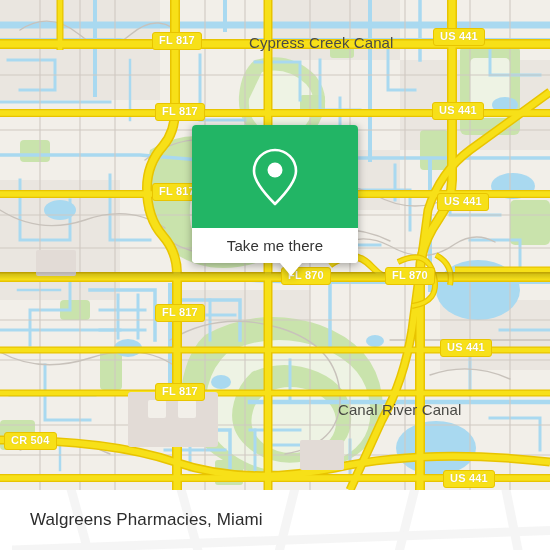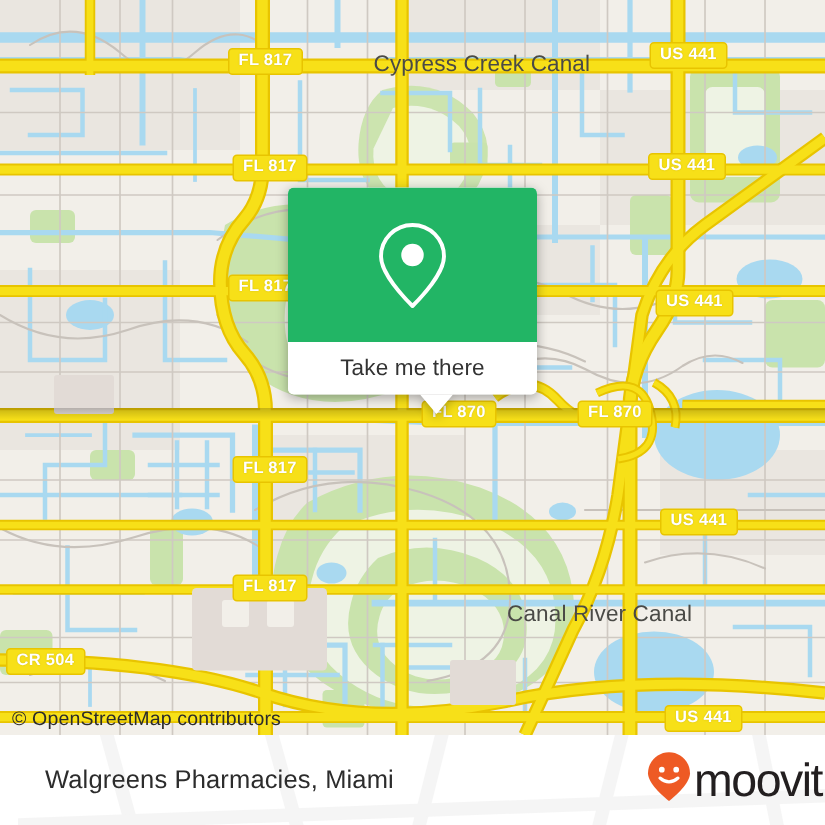--- a/index.html
+++ b/index.html
@@ -350,21 +350,20 @@
     <div class="shield" style="left:385px;top:267px;">FL 870</div>
     <div class="shield" style="left:155px;top:304px;">FL 817</div>
     <div class="shield" style="left:440px;top:339px;">US 441</div>
     <div class="shield" style="left:155px;top:383px;">FL 817</div>
     <div class="shield" style="left:4px;top:432px;">CR 504</div>
     <div class="shield" style="left:443px;top:470px;">US 441</div>
 
     <div class="water-label" style="left:249px;top:34px;">Cypress Creek Canal</div>
     <div class="water-label" style="left:338px;top:401px;">Canal River Canal</div>
 
-    <div id="attribution">© OpenStreetMap contributors</div>
 
     <div id="popup">
       <div id="popup-tail"></div>
       <div id="popup-body">
         <div id="popup-green">
           <span>
             <svg width="50" height="62" viewBox="0 0 50 62" fill="none">
               <path d="M25 4 C13.4 4 4 13.4 4 25 C4 36 19 52 25 58 C31 52 46 36 46 25 C46 13.4 36.6 4 25 4 Z" stroke="#ffffff" stroke-width="2.6" fill="none" stroke-linejoin="round"></path>
               <circle cx="25" cy="24" r="7.5" fill="#ffffff"></circle>
             </svg>
@@ -387,27 +386,16 @@
         <path d="M300,0 L250,200"></path>
         <path d="M420,0 L370,200"></path>
         <path d="M0,130 L550,110"></path>
         <path d="M0,60 L550,48"></path>
         <path d="M480,0 L520,200"></path>
       </g>
     </svg>
 
     <div id="footer-title">Walgreens Pharmacies, Miami</div>
 
-    <div id="footer-logo">
-      <span>
-        <svg width="30" height="34" viewBox="0 0 30 34">
-          <path d="M15 1 C7.3 1 1 7.3 1 15 C1 21.6 10.5 30 15 33.5 C19.5 30 29 21.6 29 15 C29 7.3 22.7 1 15 1 Z" fill="#ee5a24"></path>
-          <circle cx="10.2" cy="12.6" r="1.9" fill="#ffffff"></circle>
-          <circle cx="19.8" cy="12.6" r="1.9" fill="#ffffff"></circle>
-          <path d="M9 18.2 q6 5.2 12 0" stroke="#ffffff" stroke-width="2.1" fill="none" stroke-linecap="round"></path>
-        </svg>
-      </span>
-      <span id="logo-word">moovit</span>
-    </div>
 
   </div>
 
 </div>
 
 </body></html>

